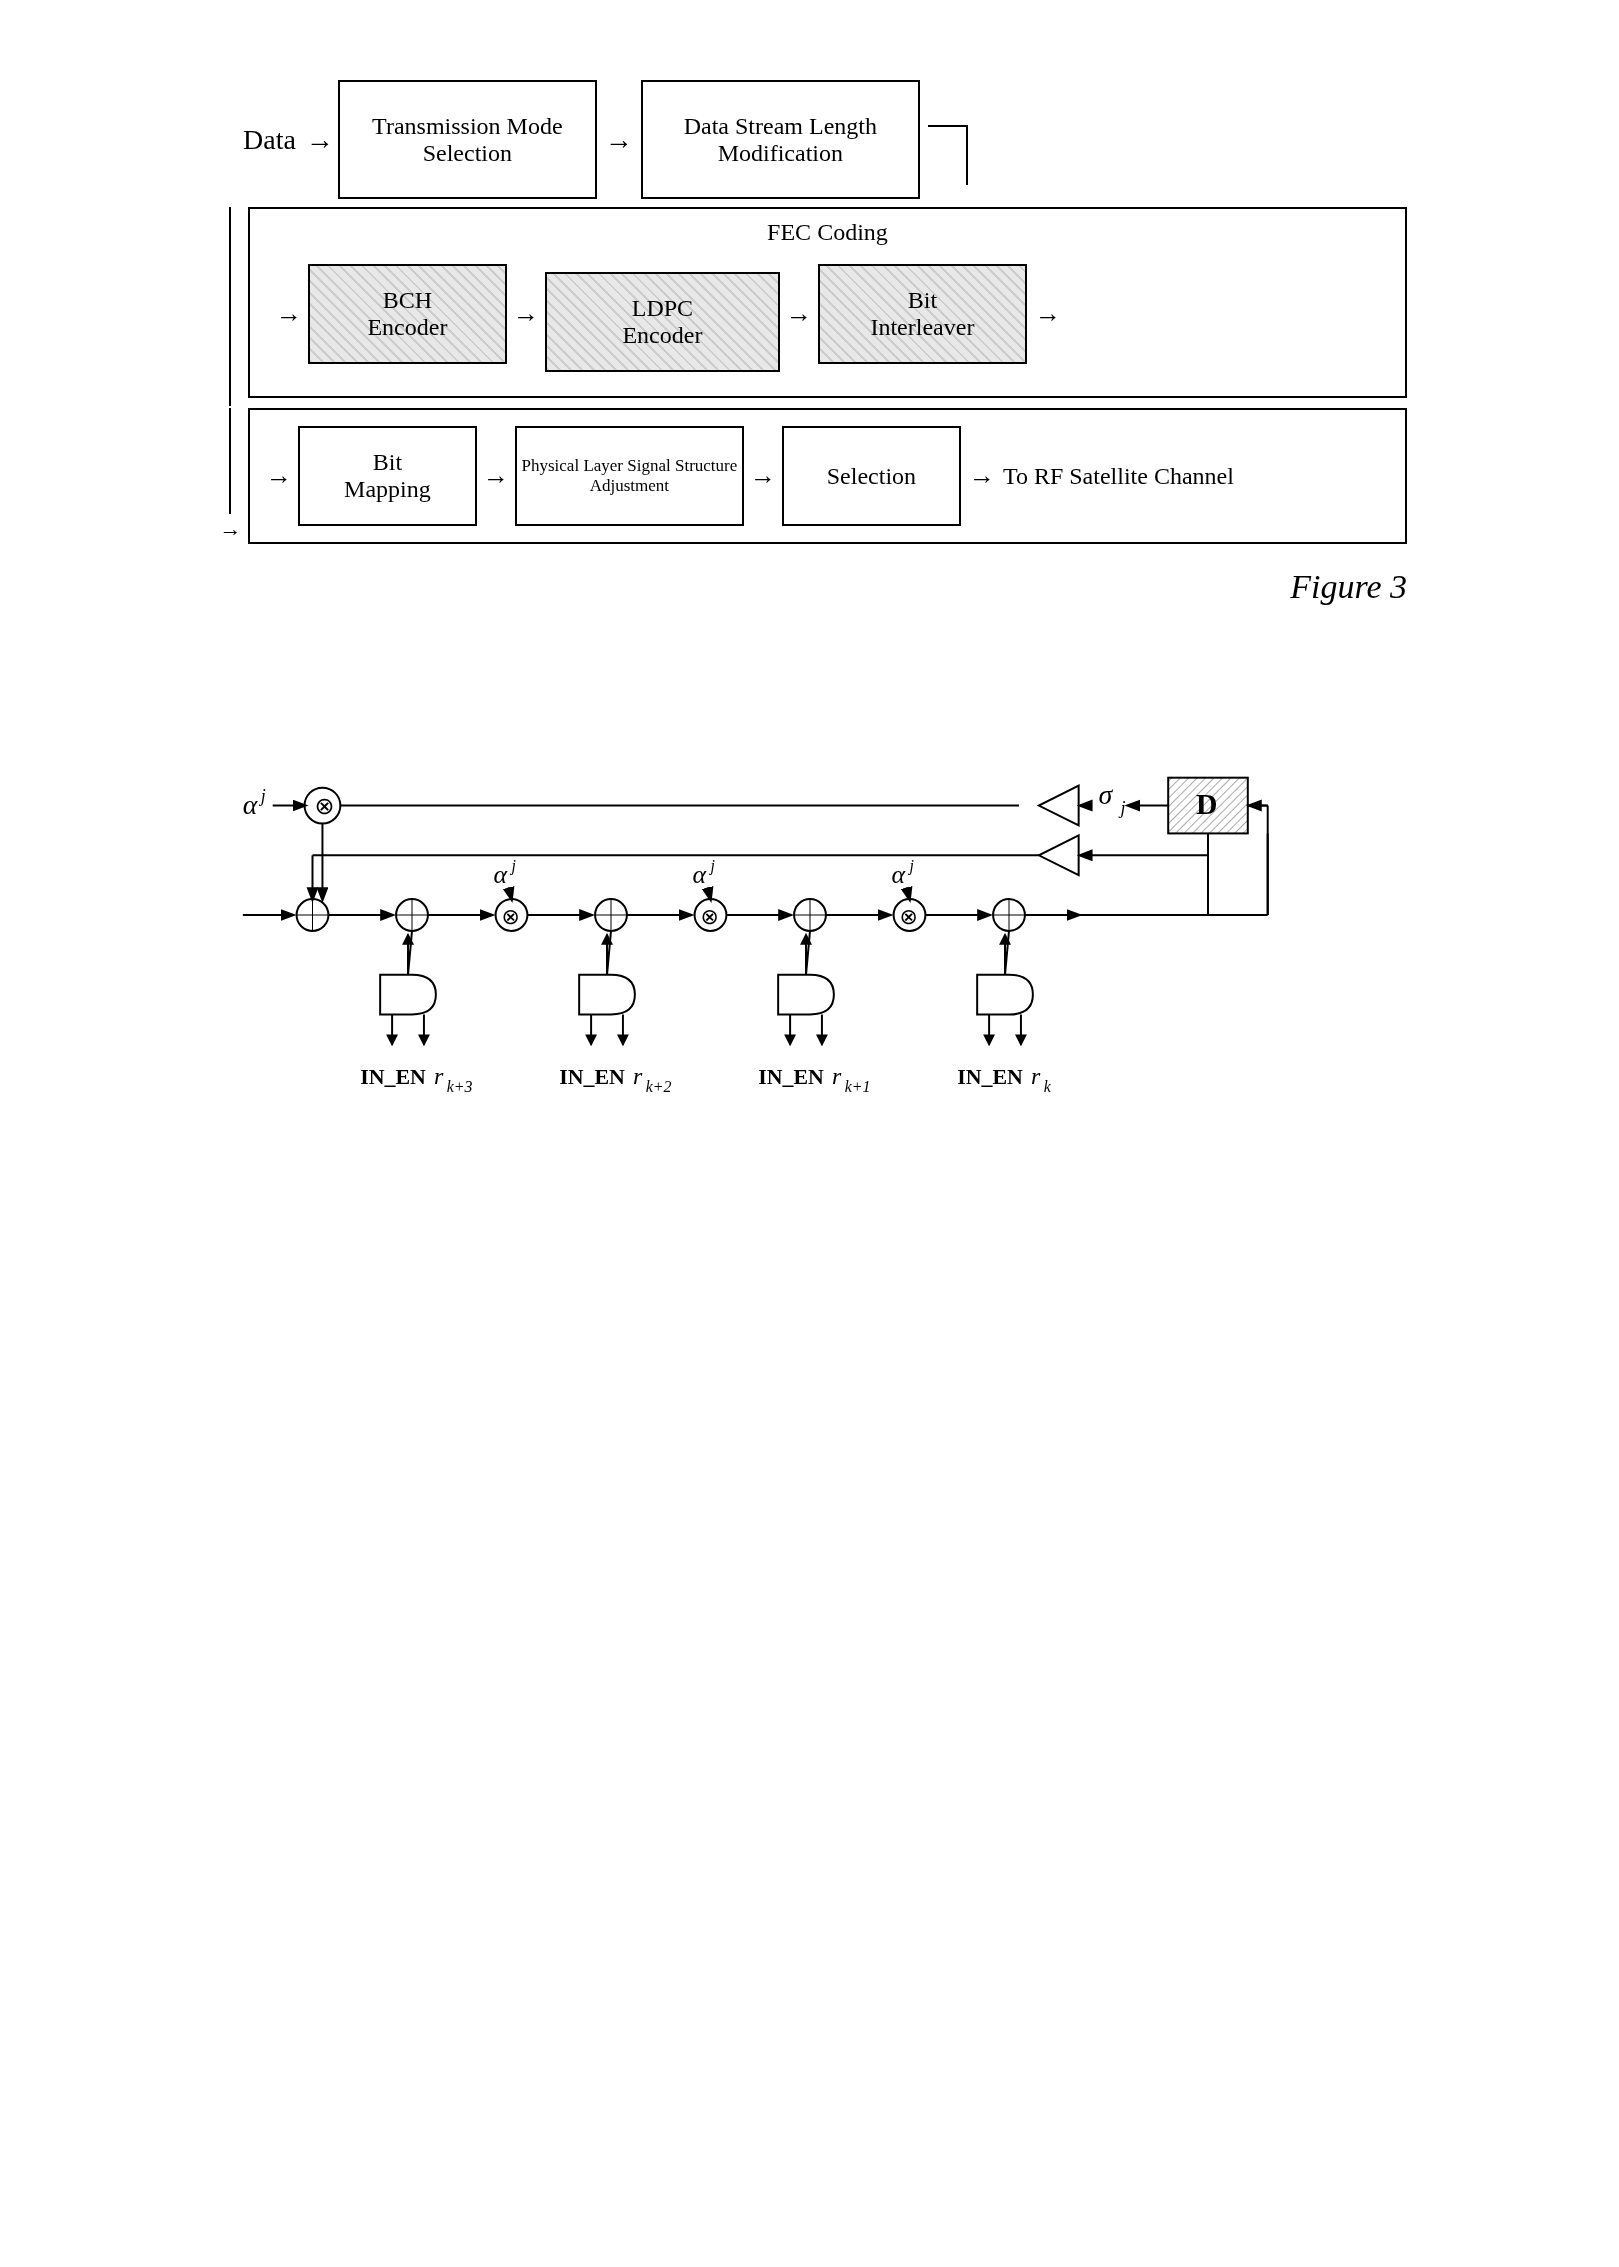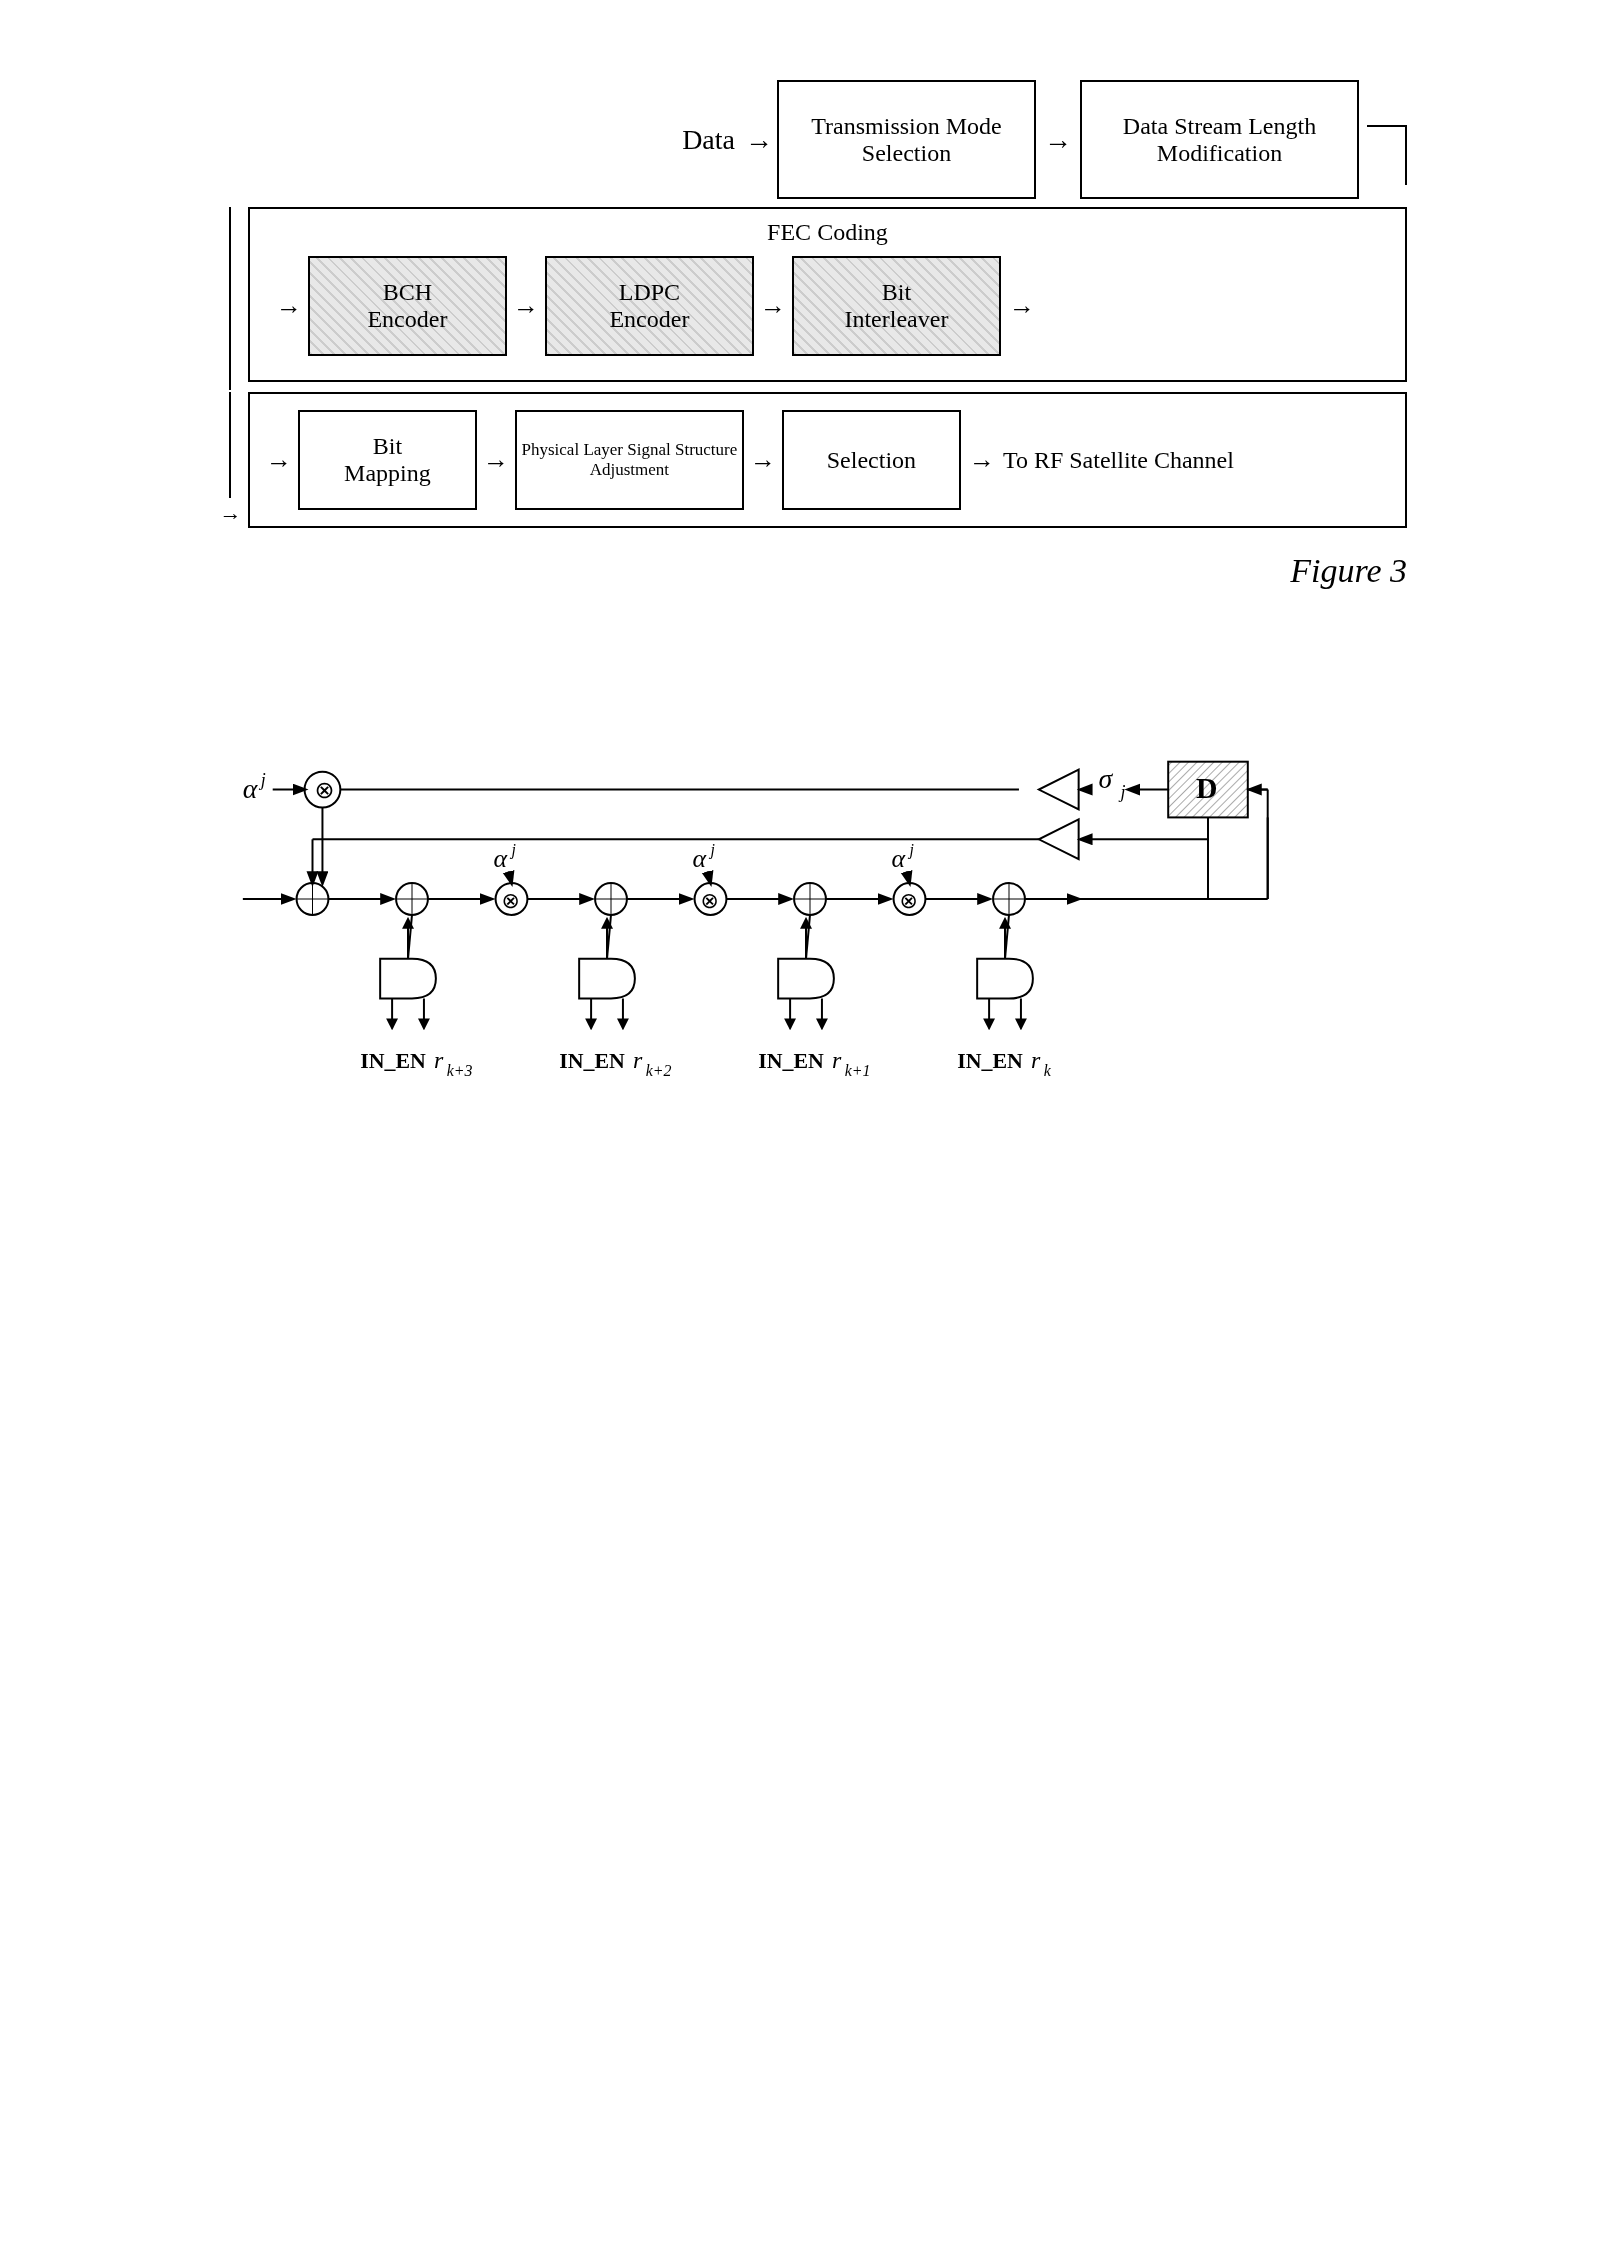--- a/index.html
+++ b/index.html
@@ -54,21 +54,20 @@
         #e8e8e8 2px,
         #e8e8e8 8px
       );
     }
 
     .fig3-top-row {
       display: flex;
       align-items: center;
       padding-left: 30px;
       margin-bottom: 8px;
-      justify-content: flex-end;
     }
 
     .transmission-box {
       width: 259px;
       height: 119px;
       padding: 26px;
     }
 
     .datastream-box {
       width: 279px;
@@ -97,22 +96,23 @@
       justify-content: flex-start;
       padding-left: 10px;
     }
 
     .bch-box {
       width: 199px;
       height: 100px;
     }
 
     .ldpc-box {
-      width: 209px;
-      height: 100px;
+      width: 235px;
+      height: 100px;
+      margin-top: 16px;
     }
 
     .bit-interleaver-box {
       width: 209px;
       height: 100px;
     }
 
     
     .fig3-bottom-outer {
       border: 2px solid #000;

